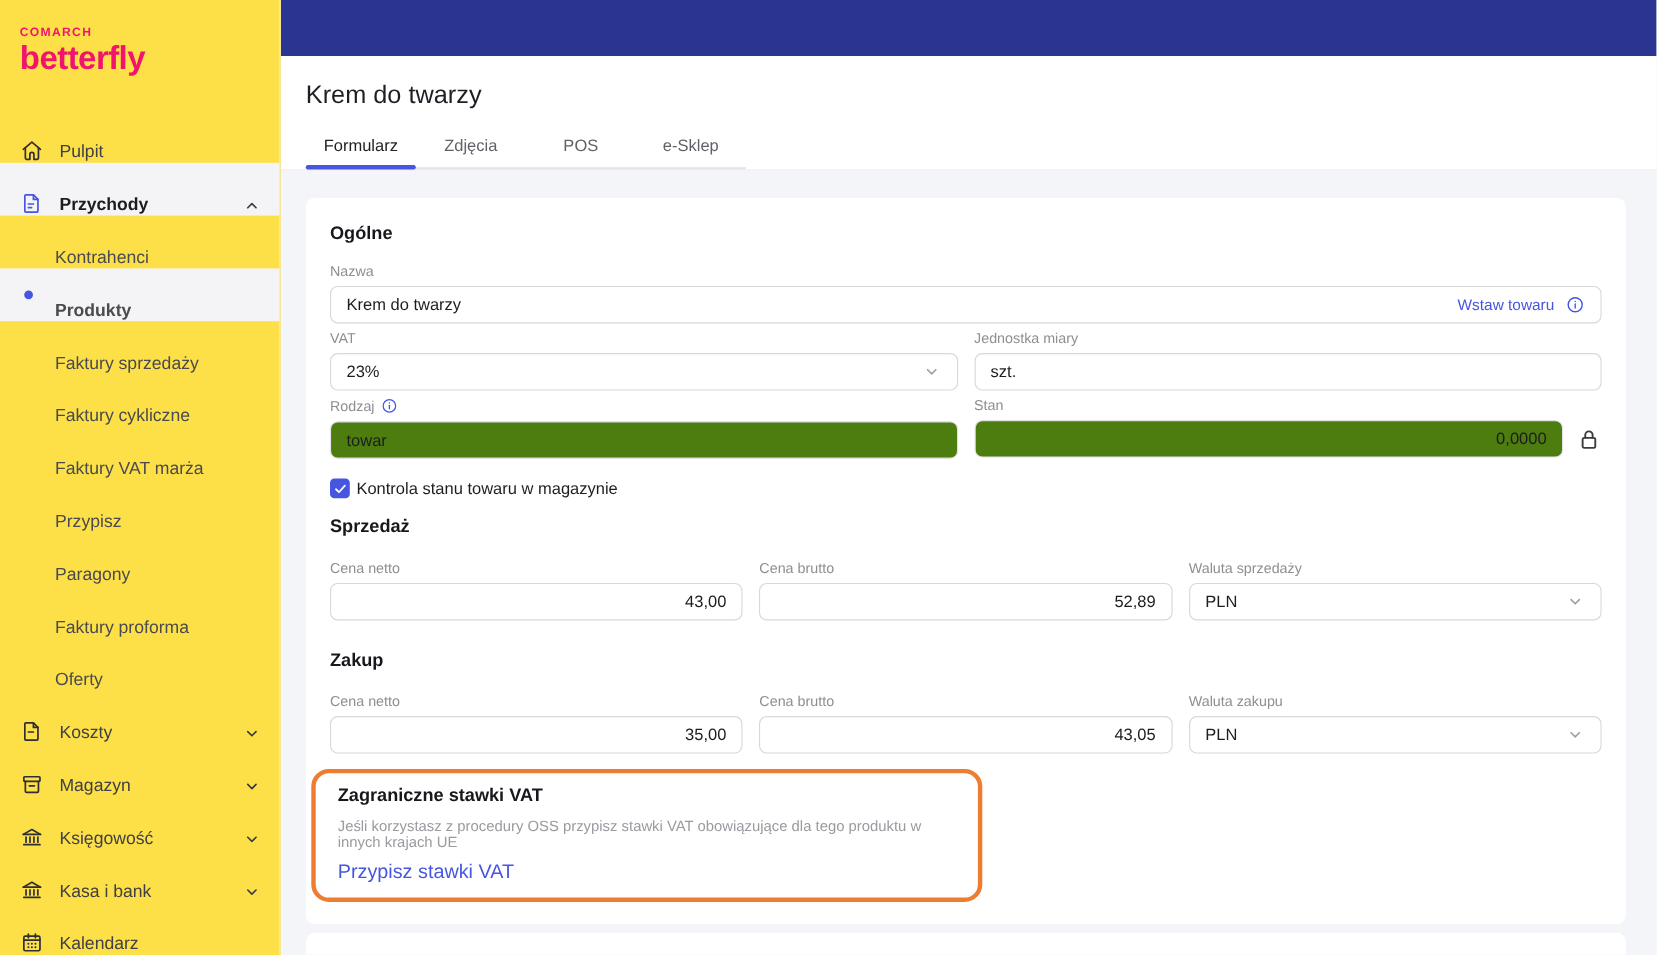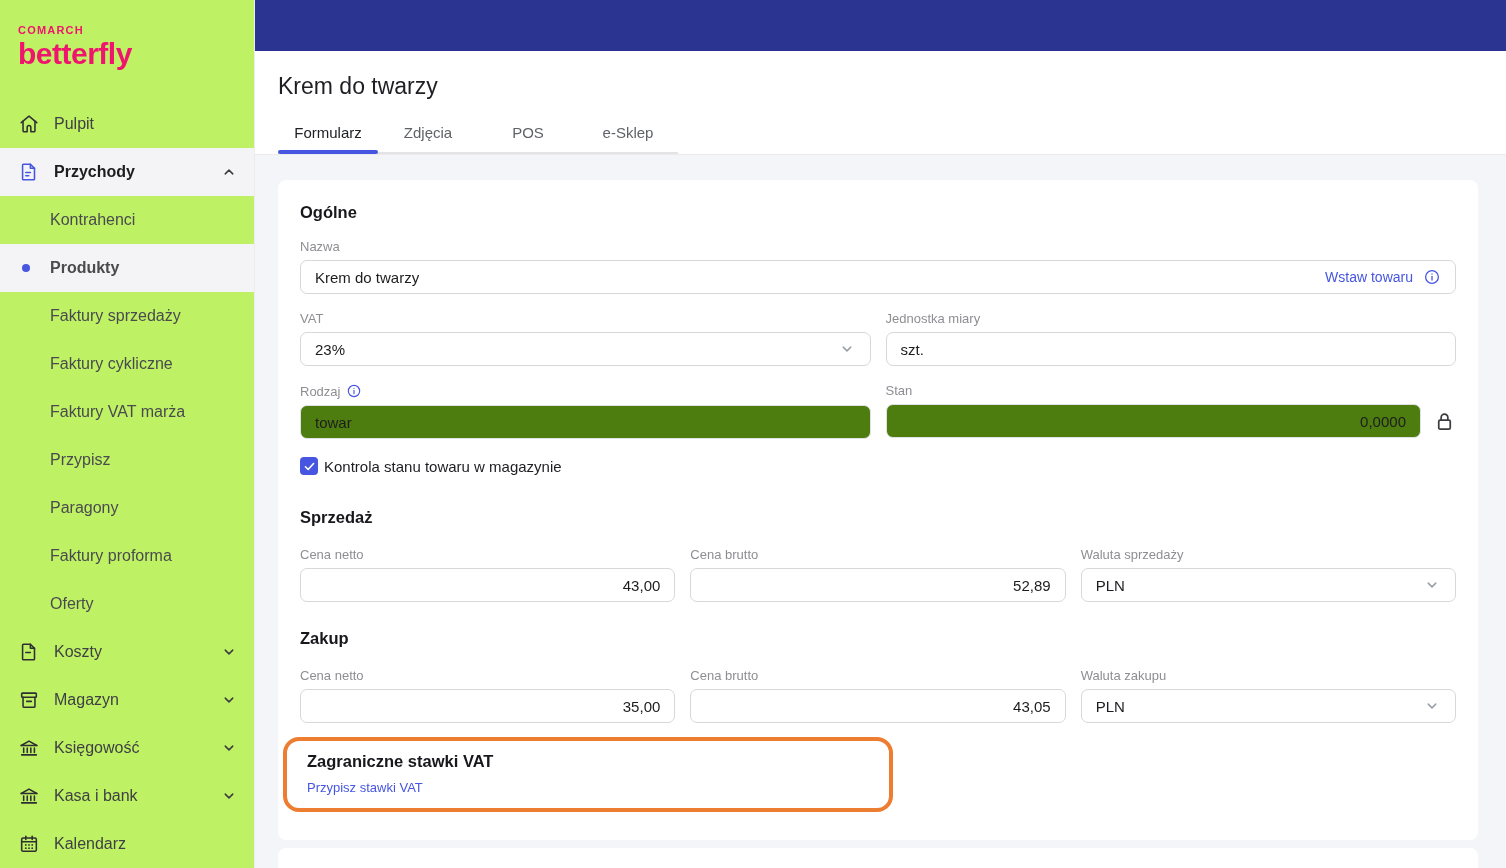--- a/index.html
+++ b/index.html
@@ -1,25 +1,25 @@
 <!DOCTYPE html>
 <html><head>
 <meta charset="utf-8">
 <style>
   * { margin:0; padding:0; box-sizing:border-box; }
   html,body { width:1506px; height:868px; overflow:hidden; }
   body { font-family:"Liberation Sans", sans-serif; background:#f4f5f8; color:#1d1d1f; }
 
   
-  .sidebar { position:fixed; left:0; top:0; width:255px; height:868px; background:#bef264;
+  .sidebar { position:fixed; left:0; top:0; width:255px; height:868px; background:#fde047;
              border-right:1px solid #ececef; z-index:5; }
   .logo { padding:24px 0 0 18px; height:100px; }
   .logo-top { color:#F0146E; font-size:11px; font-weight:700; letter-spacing:1.2px; }
   .logo-name { color:#F0146E; font-size:30px; font-weight:800; letter-spacing:-0.5px; margin-top:1px; }
-  .nav-item { height:48px; display:flex; align-items:center; padding:0 16px 0 18px; cursor:pointer; position:relative; }
+  .nav-item { height:48px; display:flex; align-items:flex-end; padding:0 16px 0 18px; cursor:pointer; position:relative; }
   .nav-item.highlight { background:#f4f4f6; }
   .nav-icon { width:22px; height:22px; flex:0 0 22px; color:#2f2f33; display:flex; align-items:center; }
   .nav-icon.accent { color:#4656E0; }
   .nav-label { margin-left:14px; font-size:16px; color:#3f3f44; }
   .nav-item.bold .nav-label { font-weight:700; color:#1c1c21; }
   .nav-item.sub { padding-left:50px; }
   .nav-item.sub .nav-label { margin-left:0; color:#4a4a4f; }
   .nav-chevron { margin-left:auto; width:18px; height:18px; color:#3c3c40; }
   .active-dot { position:absolute; left:22px; top:50%; margin-top:-4px; width:8px; height:8px;
                 border-radius:50%; background:#4656E0; }
@@ -41,41 +41,41 @@
   .card { background:#fff; border-radius:8px; }
   .form-card { height:660px; padding:23px 22px 0; }
   .bottom-card { margin-top:8px; height:40px; }
 
   .section-heading { font-size:16.5px; font-weight:700; color:#17171c; }
   .field-label { font-size:13px; color:#8e8e93; margin-bottom:6px; display:flex; align-items:center; gap:6px; }
   .inp { height:34px; border:1px solid #d8d8dc; border-radius:7px; background:#fff;
          display:flex; align-items:center; padding:0 14px; font-size:15px; color:#1d1d1f; }
   .inp.disabled { background:#4d7c0f; border-color:#e2e2e6; }
   .inp.num { justify-content:flex-end; }
-  .row2 { display:grid; grid-template-columns:1fr 1fr; gap:15px; margin-top:17px; }
+  .row2 { display:grid; grid-template-columns:1fr 1fr; gap:15px; margin-top:6px; }
   .row3 { display:grid; grid-template-columns:1fr 1fr 1fr; gap:15px; margin-top:20px; }
   .chev { margin-left:auto; width:18px; height:18px; color:#9aa0a6; }
   .link { color:#4656E0; font-weight:500; cursor:pointer; }
   .macro-action { margin-left:auto; display:flex; align-items:center; gap:10px; font-size:14px; }
   .info-icon { width:18px; height:18px; color:#4656E0; }
   .stan-wrap { display:flex; align-items:center; gap:12px; }
   .stan-wrap .inp { flex:1; }
   .lock-icon { width:23px; height:23px; color:#3c3c40; flex:0 0 23px; }
 
   .check-row { margin-top:18px; display:flex; align-items:center; gap:6px; cursor:pointer; }
   .checkbox { width:18px; height:18px; border-radius:4px; background:#4656E0; display:flex;
               align-items:center; justify-content:center; }
   .checkbox svg { width:13px; height:13px; }
   .check-label { font-size:15px; color:#1d1d22; }
 
-  .sec-gap { margin-top:33px; }
+  .sec-gap { margin-top:17px; }
   .oss-box { width:610px; border:4px solid #ED7D31; border-radius:16px; margin:14px 0 0 -17px;
              padding:11px 20px 13px; }
   .oss-desc { margin-top:10px; font-size:13.5px; color:#9a9aa0; }
-  .oss-link { margin-top:9px; font-size:13px; }
+  .oss-link { margin-top:9px; font-size:18px; }
 </style>
 </head>
 <body>
 
 <aside class="sidebar">
   <div class="logo">
     <div class="logo-top">COMARCH</div>
     <div class="logo-name">betterfly</div>
   </div>
 
@@ -373,20 +373,21 @@
               <svg viewBox="0 0 24 24" fill="none" stroke="currentColor" stroke-width="2" stroke-linecap="round" stroke-linejoin="round">
                   <path d="M7 9.5l5 5 5-5"></path>
                 </svg>
             </span>
           </div>
         </div>
       </div>
 
       <div class="oss-box">
         <div class="section-heading">Zagraniczne stawki VAT</div>
+        <div class="oss-desc">Jeśli korzystasz z procedury OSS przypisz stawki VAT obowiązujące dla tego produktu w innych krajach UE</div>
         <div class="oss-link link">Przypisz stawki VAT</div>
       </div>
 
     </div>
 
     <div class="card bottom-card"></div>
   </div>
 </div>
 
 </body></html>

